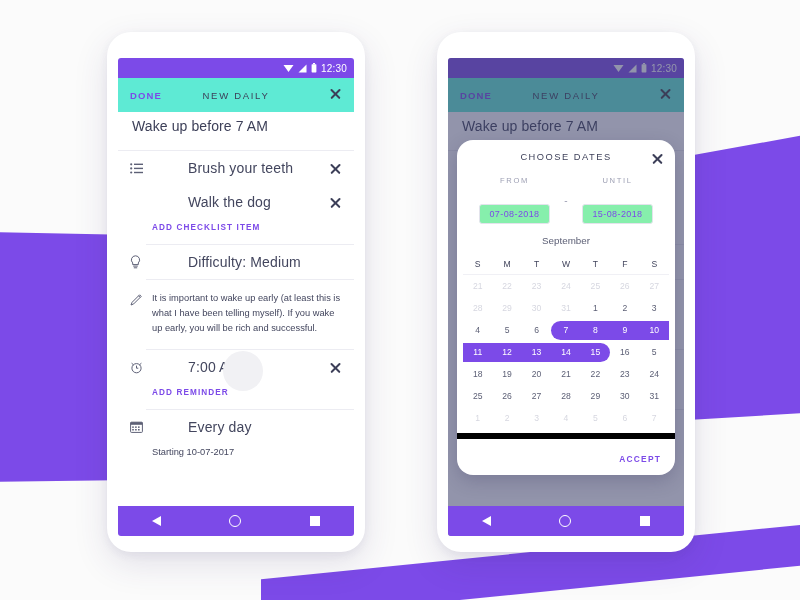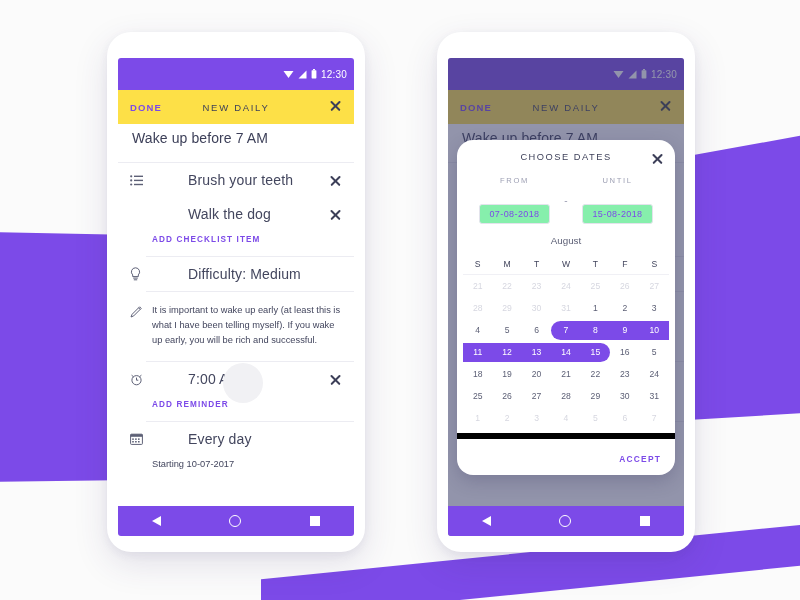--- a/index.html
+++ b/index.html
@@ -33,30 +33,30 @@
   #phone-left  { left: 107px; top: 32px;  width: 258px; height: 520px; }
   #phone-right { left: 437px; top: 32px;  width: 258px; height: 520px; }
 
   .screen {
     position: absolute; left: 11px; top: 26px; width: 236px; height: 478px;
     background: #ffffff; overflow: hidden; border-radius: 3px;
   }
 
   
   .statusbar {
-    height: 32px; background: #7c4ae8; display: flex; align-items: center;
+    height: 20px; background: #7c4ae8; display: flex; align-items: center;
     justify-content: flex-end; padding-right: 7px; gap: 4px;
   }
   .sb-clock { color: #ffffff; font-size: 10px; letter-spacing: .2px; }
   .sb-ico { display: block; }
 
   
   .appbar {
     height: 34px; display: flex; align-items: center; padding: 0 12px;
-    background: #fde047; position: relative;
+    background: #5eead4; position: relative;
   }
   .appbar .done {
     color: #7c4ae8; font-size: 9.5px; font-weight: bold; letter-spacing: 1.1px;
   }
   .appbar .title {
     position: absolute; left: 0; right: 0; text-align: center;
     color: #3c3f58; font-size: 9.5px; letter-spacing: 1.7px;
     pointer-events: none;
   }
   .appbar .close { margin-left: auto; z-index: 2; }
@@ -421,21 +421,21 @@
             <div class="lbl">FROM</div>
             <span class="fld">07-08-2018</span>
           </div>
           <div class="dash">-</div>
           <div class="col">
             <div class="lbl">UNTIL</div>
             <span class="fld">15-08-2018</span>
           </div>
         </div>
 
-        <div class="month">August</div>
+        <div class="month">September</div>
 
         <div class="cal" id="calendar">
             <div class="cal-row cal-head hdr-rule">
               <div class="cal-cell">S</div>
               <div class="cal-cell">M</div>
               <div class="cal-cell">T</div>
               <div class="cal-cell">W</div>
               <div class="cal-cell">T</div>
               <div class="cal-cell">F</div>
               <div class="cal-cell">S</div>

